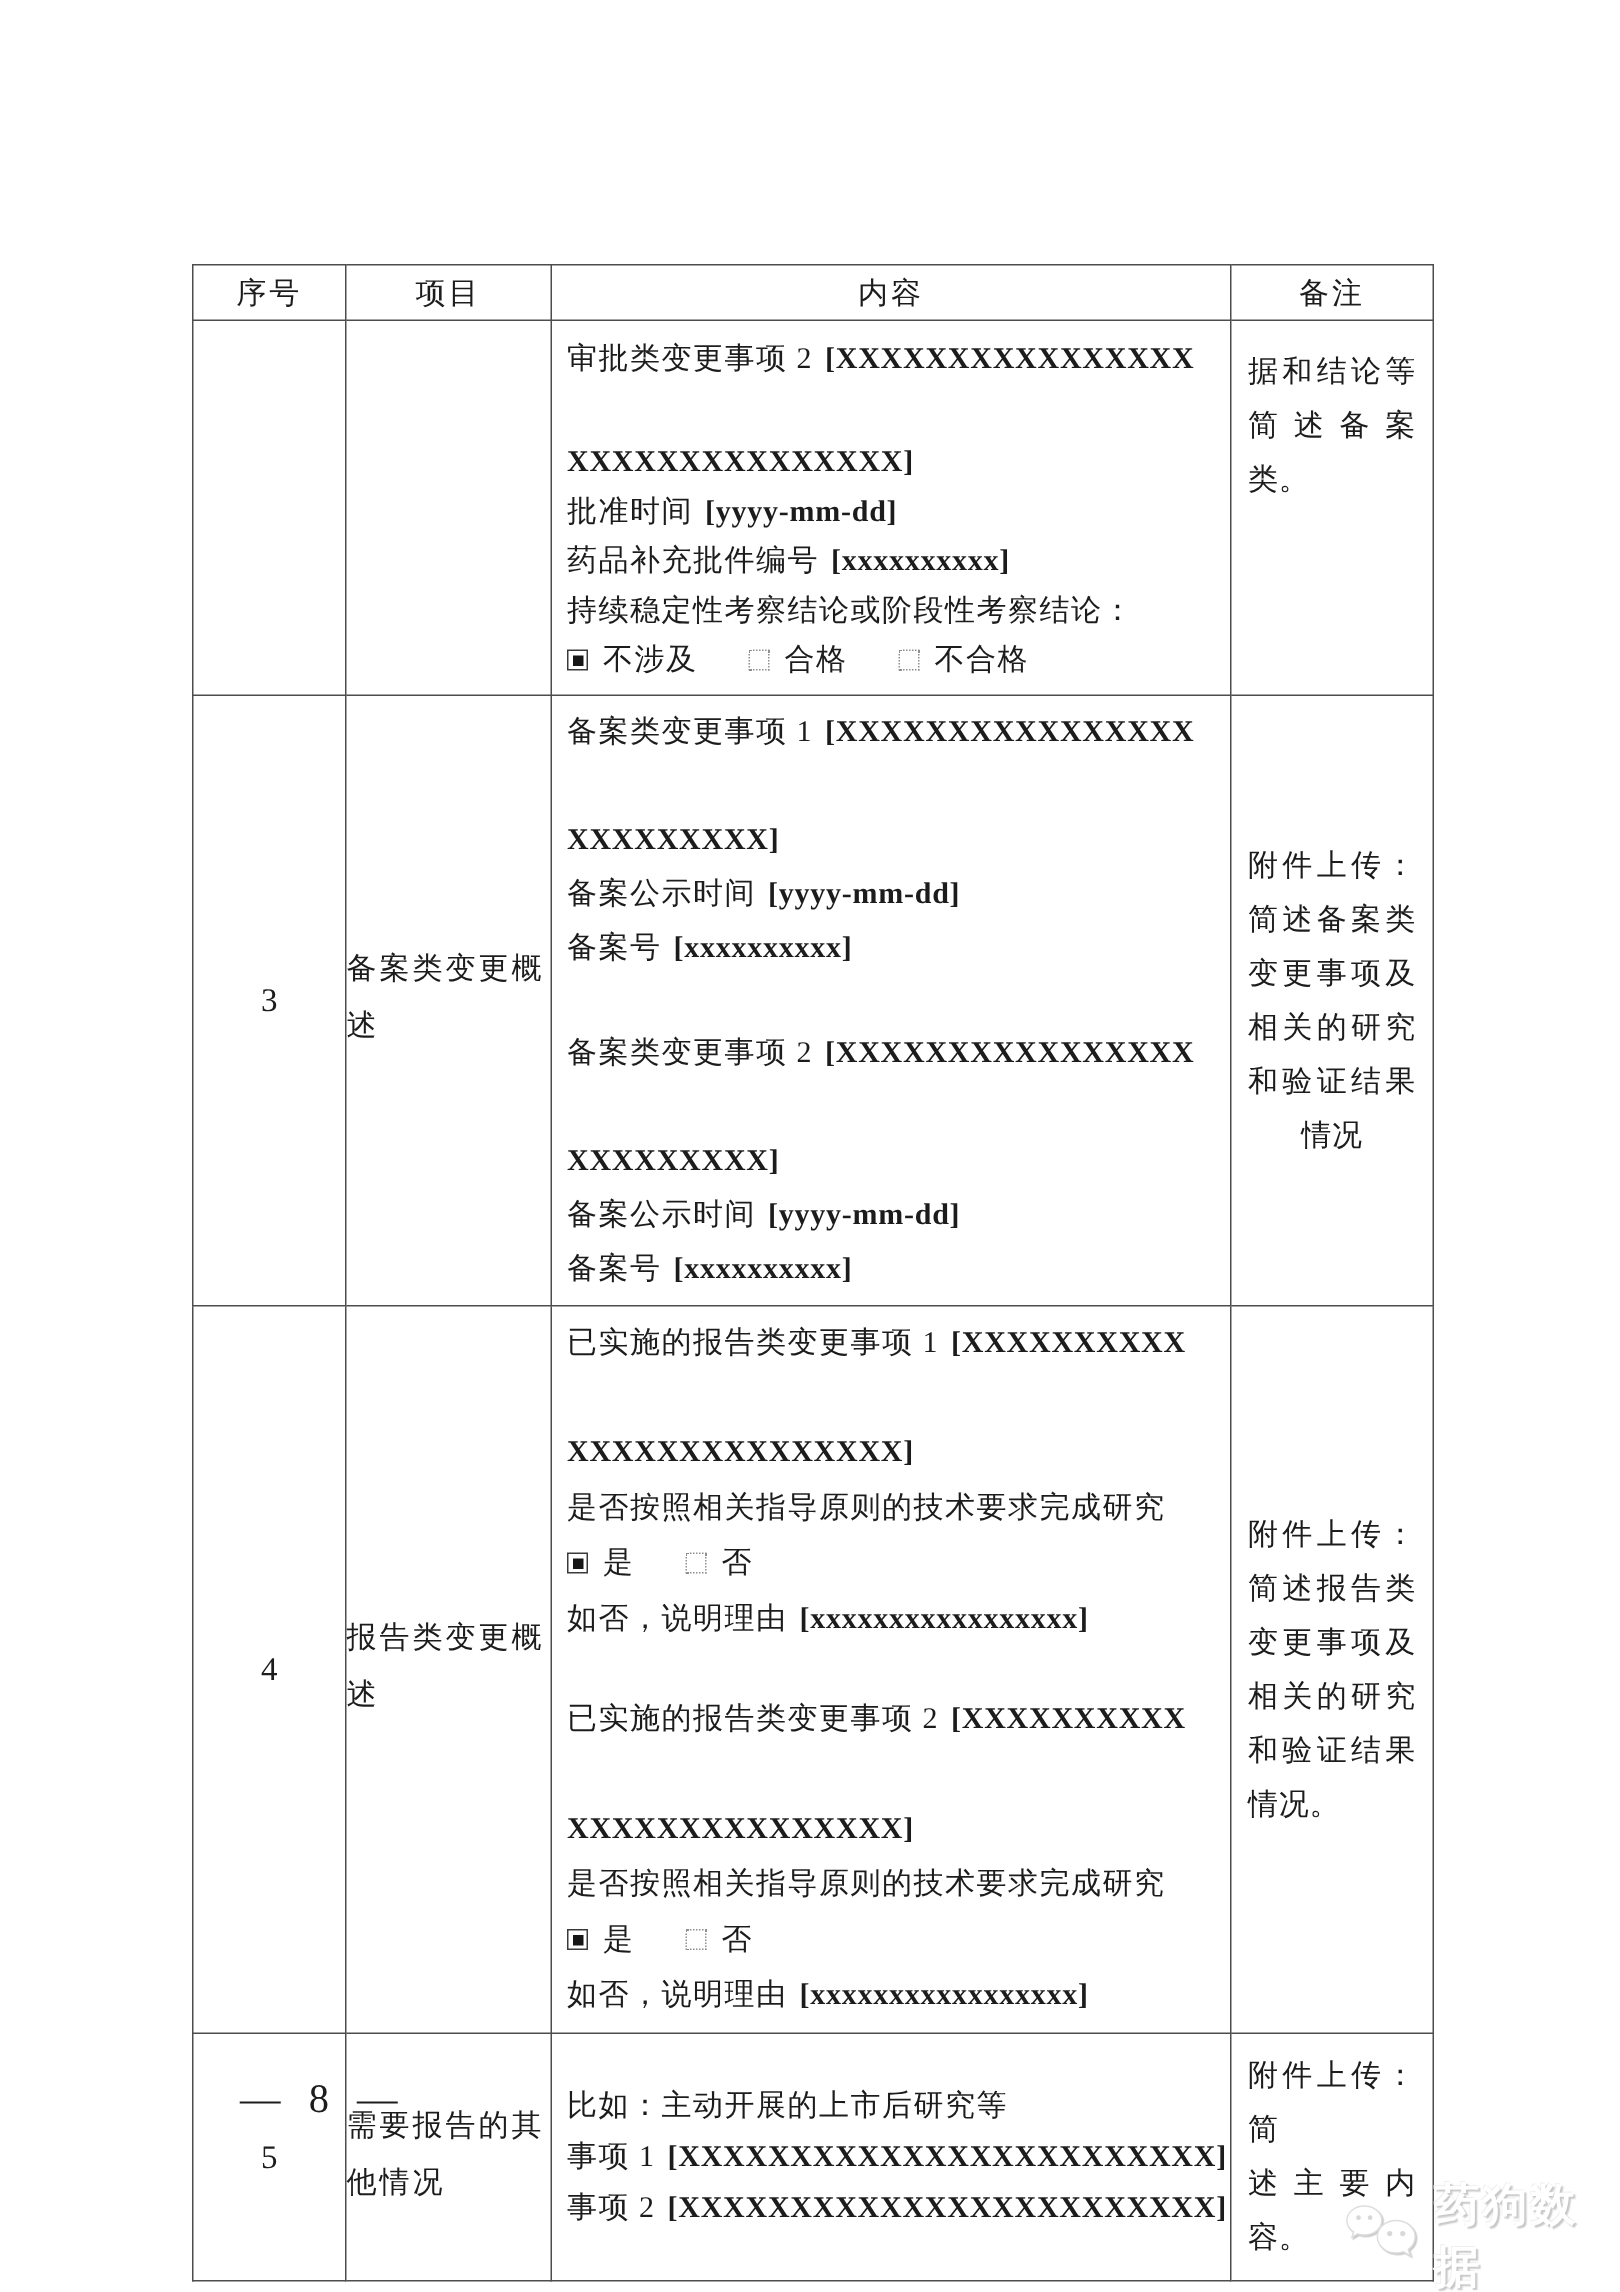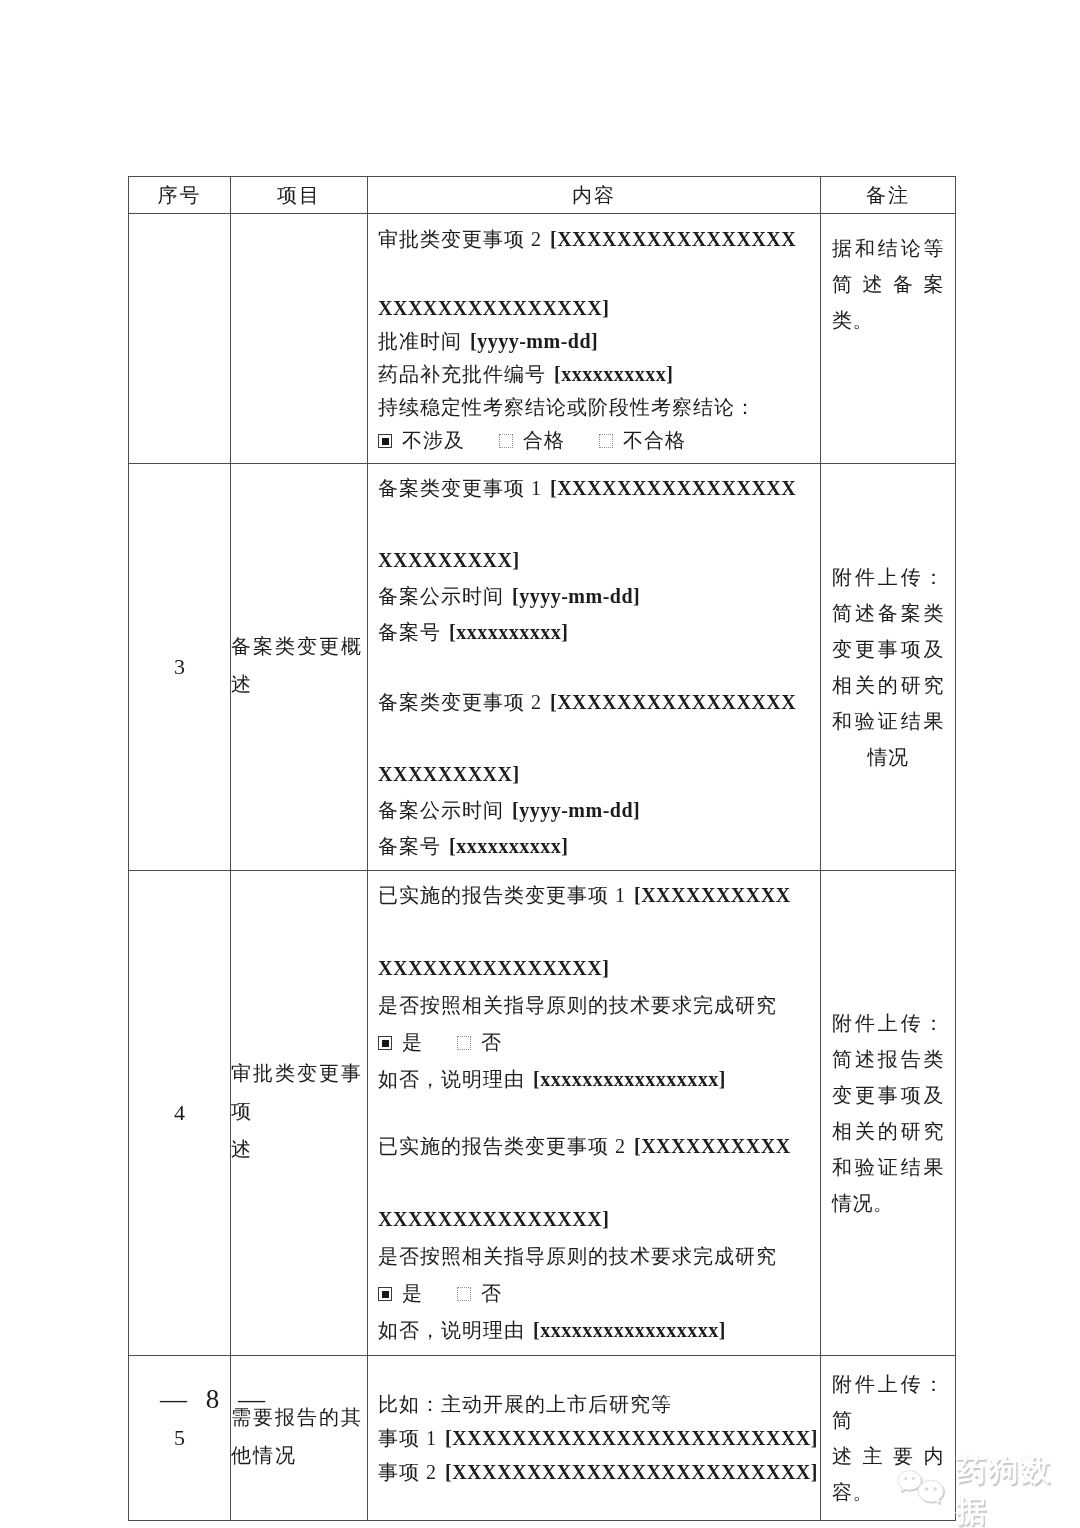--- a/index.html
+++ b/index.html
@@ -155,21 +155,21 @@
             <div class="line">变更事项及</div>
             <div class="line">相关的研究</div>
             <div class="line">和验证结果</div>
             <div class="line">情况</div>
           </div>
     </td>
   </tr>
 
   <tr class="r-4">
     <td class="no-cell">4</td>
-    <td class="item-cell">审批类变更事项
+    <td class="item-cell">报告类变更概
 述</td>
     <td class="content-cell">
       <div class="cwrap">
         <div class="cline"><span class="b">已实施的报告类变更事项 1</span><span class="xval bold">[XXXXXXXXXX</span></div>
         <div class="cline xcont bold">XXXXXXXXXXXXXXX]</div>
         <div class="cline">是否按照相关指导原则的技术要求完成研究</div>
         <div class="cline">
           <span class="opt"><span class="cb cb-checked"></span><span>是</span></span>
           <span class="opt"><span class="cb cb-dotted"></span><span>否</span></span>
         </div>

